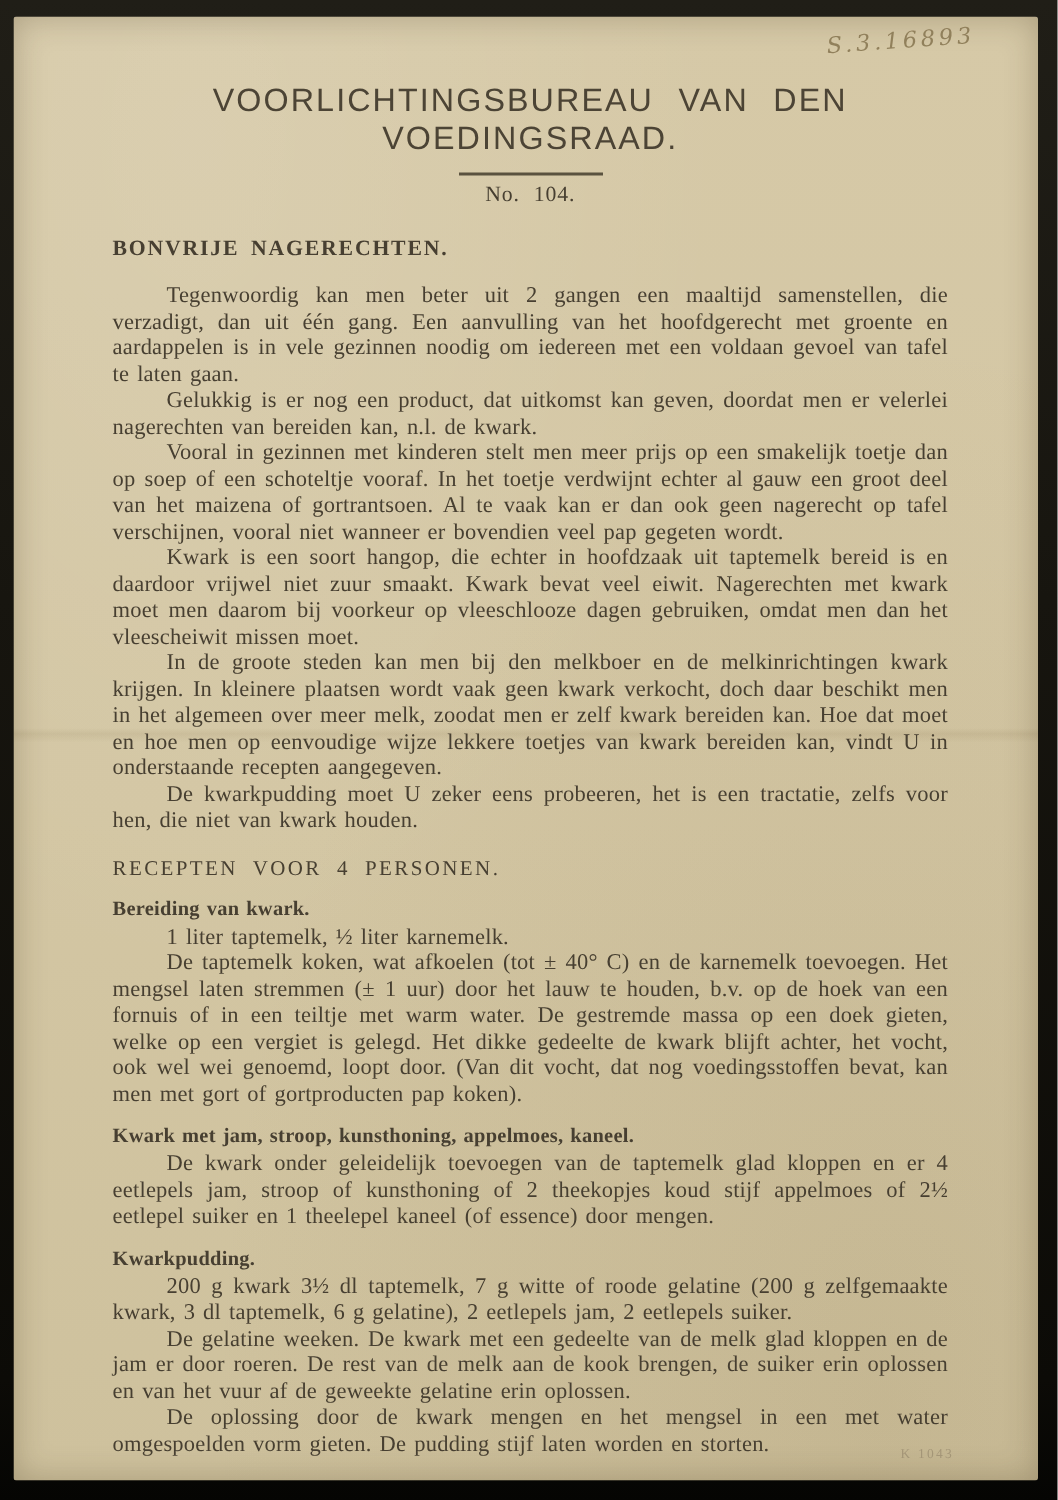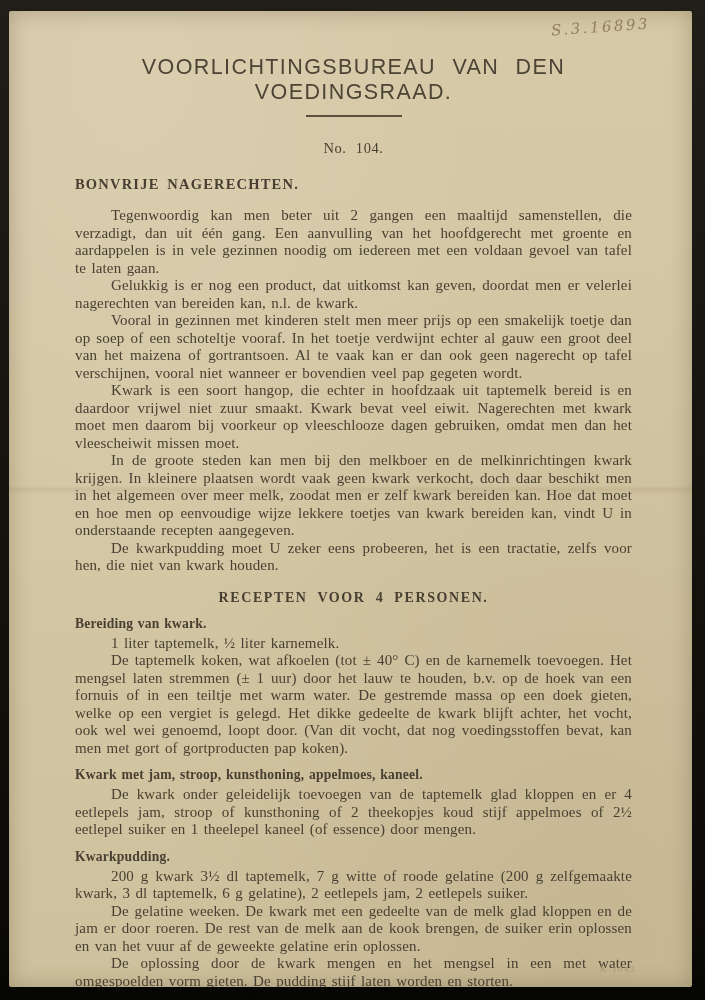--- a/index.html
+++ b/index.html
@@ -36,40 +36,40 @@
     transform:rotate(-4deg);opacity:.9;
   }
   .org-title{
     margin:44px 0 0;text-align:center;
     font-family:"Liberation Sans",sans-serif;font-weight:normal;
     font-size:21.5px;letter-spacing:1.4px;word-spacing:9px;
     color:#4c4435;
   }
   .rule{width:96px;height:2px;background:#5a523f;margin:10px auto 0;}
   .issue-number{
-    text-align:center;margin-top:23px;
+    text-align:center;margin-top:5px;
     font-size:14.5px;letter-spacing:.6px;word-spacing:5px;
   }
   .date-block{
     width:fit-content;margin:13px 0 0 auto;
     font-size:13.5px;line-height:18px;letter-spacing:.2px;
   }
   .doc-title{
     text-align:left;margin:19px 0 0;font-weight:bold;
     font-size:14.5px;letter-spacing:1.2px;word-spacing:3px;
   }
   .intro{margin-top:14px;}
   p.body-par{
     margin:0;text-align:justify;text-align-last:left;
     text-indent:36px;
     font-size:15px;line-height:17.5px;
     word-spacing:1.4px;letter-spacing:.15px;
   }
   .recipes-heading{
-    text-align:center;margin:15px 0 6px;font-weight:bold;
+    margin:15px 0 6px;font-weight:normal;
     font-size:14px;letter-spacing:1.6px;word-spacing:5px;
   }
   .recipe h3{
     margin:10px 0 3px;font-size:13.6px;font-weight:bold;
     letter-spacing:.2px;word-spacing:1px;
   }
   .print-code{
     position:absolute;right:56px;bottom:13px;
     font-size:9px;letter-spacing:1.5px;color:var(--faint);opacity:.8;
   }

